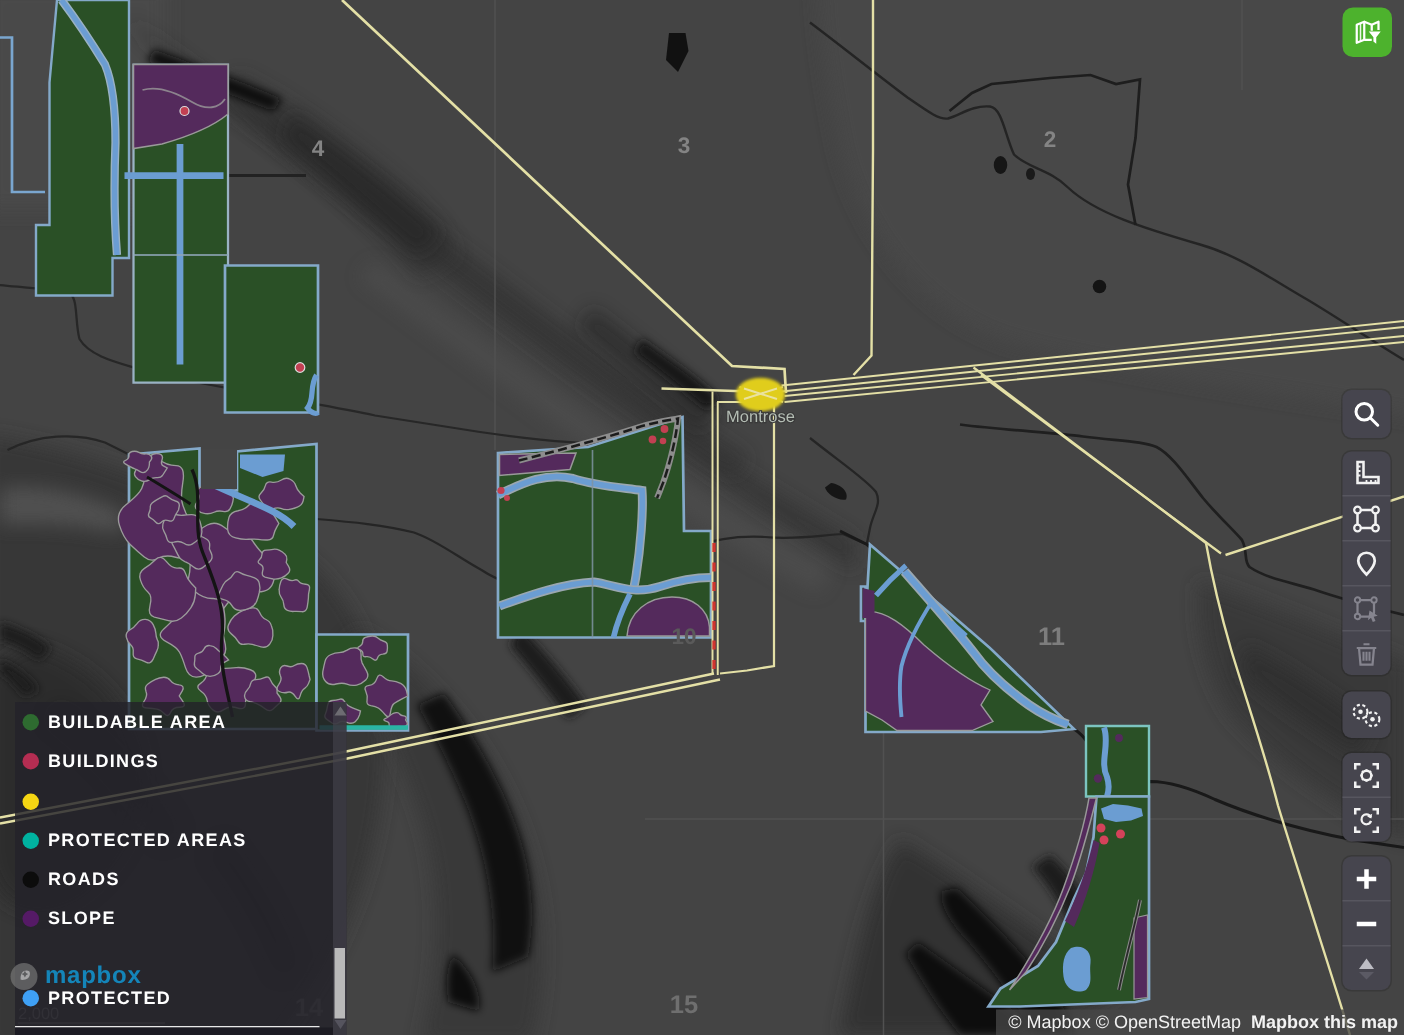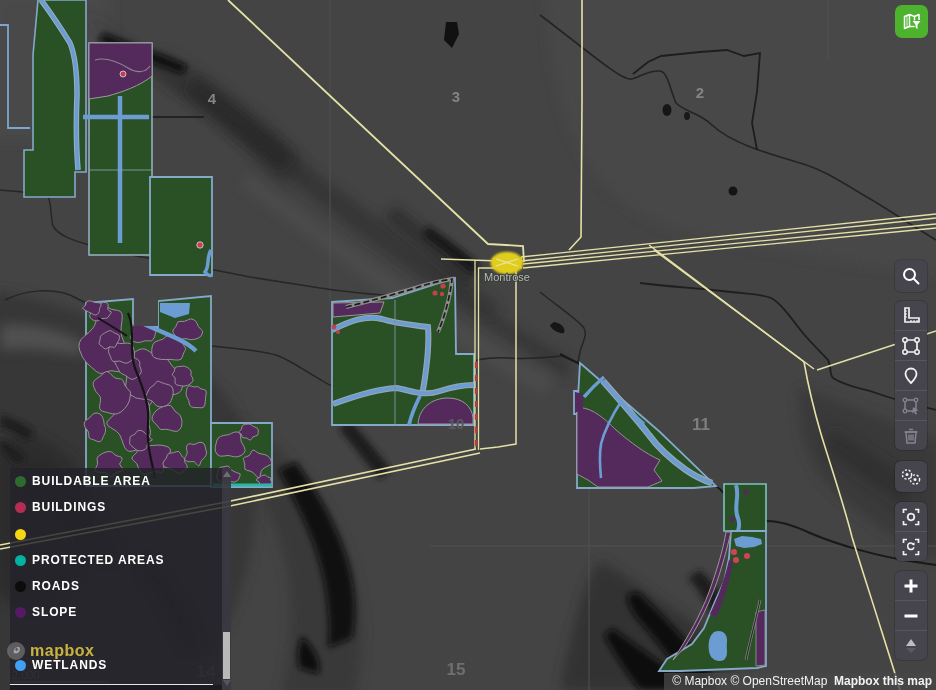--- a/index.html
+++ b/index.html
@@ -371,40 +371,40 @@
       </div>
 
   <div class="lrow" style="top:131px;">
         <span class="ldot" style="background:#551a66;"></span>
         <span class="ltxt">SLOPE</span>
       </div>
 
 
   <div class="lrow" style="top:184px;">
         <span class="ldot" style="background:#3fa0f5;"></span>
-        <span class="ltxt">WETLANDS</span>
+        <span class="ltxt">PROTECTED</span>
       </div>
 
 <div style="position:absolute;left:213px;top:3px;width:0;height:0;border-left:4px solid transparent;border-right:4px solid transparent;border-bottom:6px solid #a8a8a8;"></div>
 
   <div style="position:absolute;left:212px;top:0;width:9px;height:222px;background:rgba(70,69,78,0.6);"></div>
   <div style="position:absolute;left:213px;top:164px;width:7px;height:47px;background:#b9b9b9;"></div>
 
   <div style="position:absolute;left:213px;top:212px;width:0;height:0;border-left:4px solid transparent;border-right:4px solid transparent;border-top:6px solid #55545e;"></div>
 
   <div style="position:absolute;left:0;top:216px;width:203px;height:1px;background:#e8e8e8;"></div>
   <div style="position:absolute;left:0;top:217px;width:212px;height:5px;background:rgba(28,27,34,0.9);"></div>
 </div>
 
 <div class="mblogo">
   <svg width="20" height="20" viewBox="0 0 20 20">
         <circle cx="10" cy="10" r="9" fill="#7d7d7d" opacity="0.85"></circle>
         <path d="M13.5,6.5 C12,5.6 9.8,6 8.6,7.6 C7.8,8.7 7.6,10.6 7.8,12.2 C9.4,12.4 11.3,12.2 12.4,11.4 C14,10.2 14.4,8 13.5,6.5 Z M11.4,9.2 L10.6,10.6 L9.8,9.2 L8.4,8.4 L9.8,7.6 L10.6,6.2 L11.4,7.6 L12.8,8.4 Z" fill="#cfcfcf"></path>
       </svg>
-  <span style="color:#fde047;font-size:16px;font-weight:bold;letter-spacing:0.5px;margin-left:4px;font-family:'Liberation Sans',sans-serif;">mapbox</span>
+  <span style="color:#0ea5e9;font-size:16px;font-weight:bold;letter-spacing:0.5px;margin-left:4px;font-family:'Liberation Sans',sans-serif;">mapbox</span>
 </div>
 
 <div class="attr">© Mapbox © OpenStreetMap&nbsp; <b>Mapbox this map</b></div>
 
 <div class="tb" style="top:260px;height:32px;">
   <div class="tbtn" style="height:32px;">
     <svg width="20" height="20" viewBox="0 0 20 20">
           <circle cx="8.5" cy="8.5" r="5.5" fill="none" stroke="#fff" stroke-width="2"></circle>
           <line x1="12.8" y1="12.8" x2="17.5" y2="17.5" stroke="#fff" stroke-width="2" stroke-linecap="round"></line>
         </svg>

